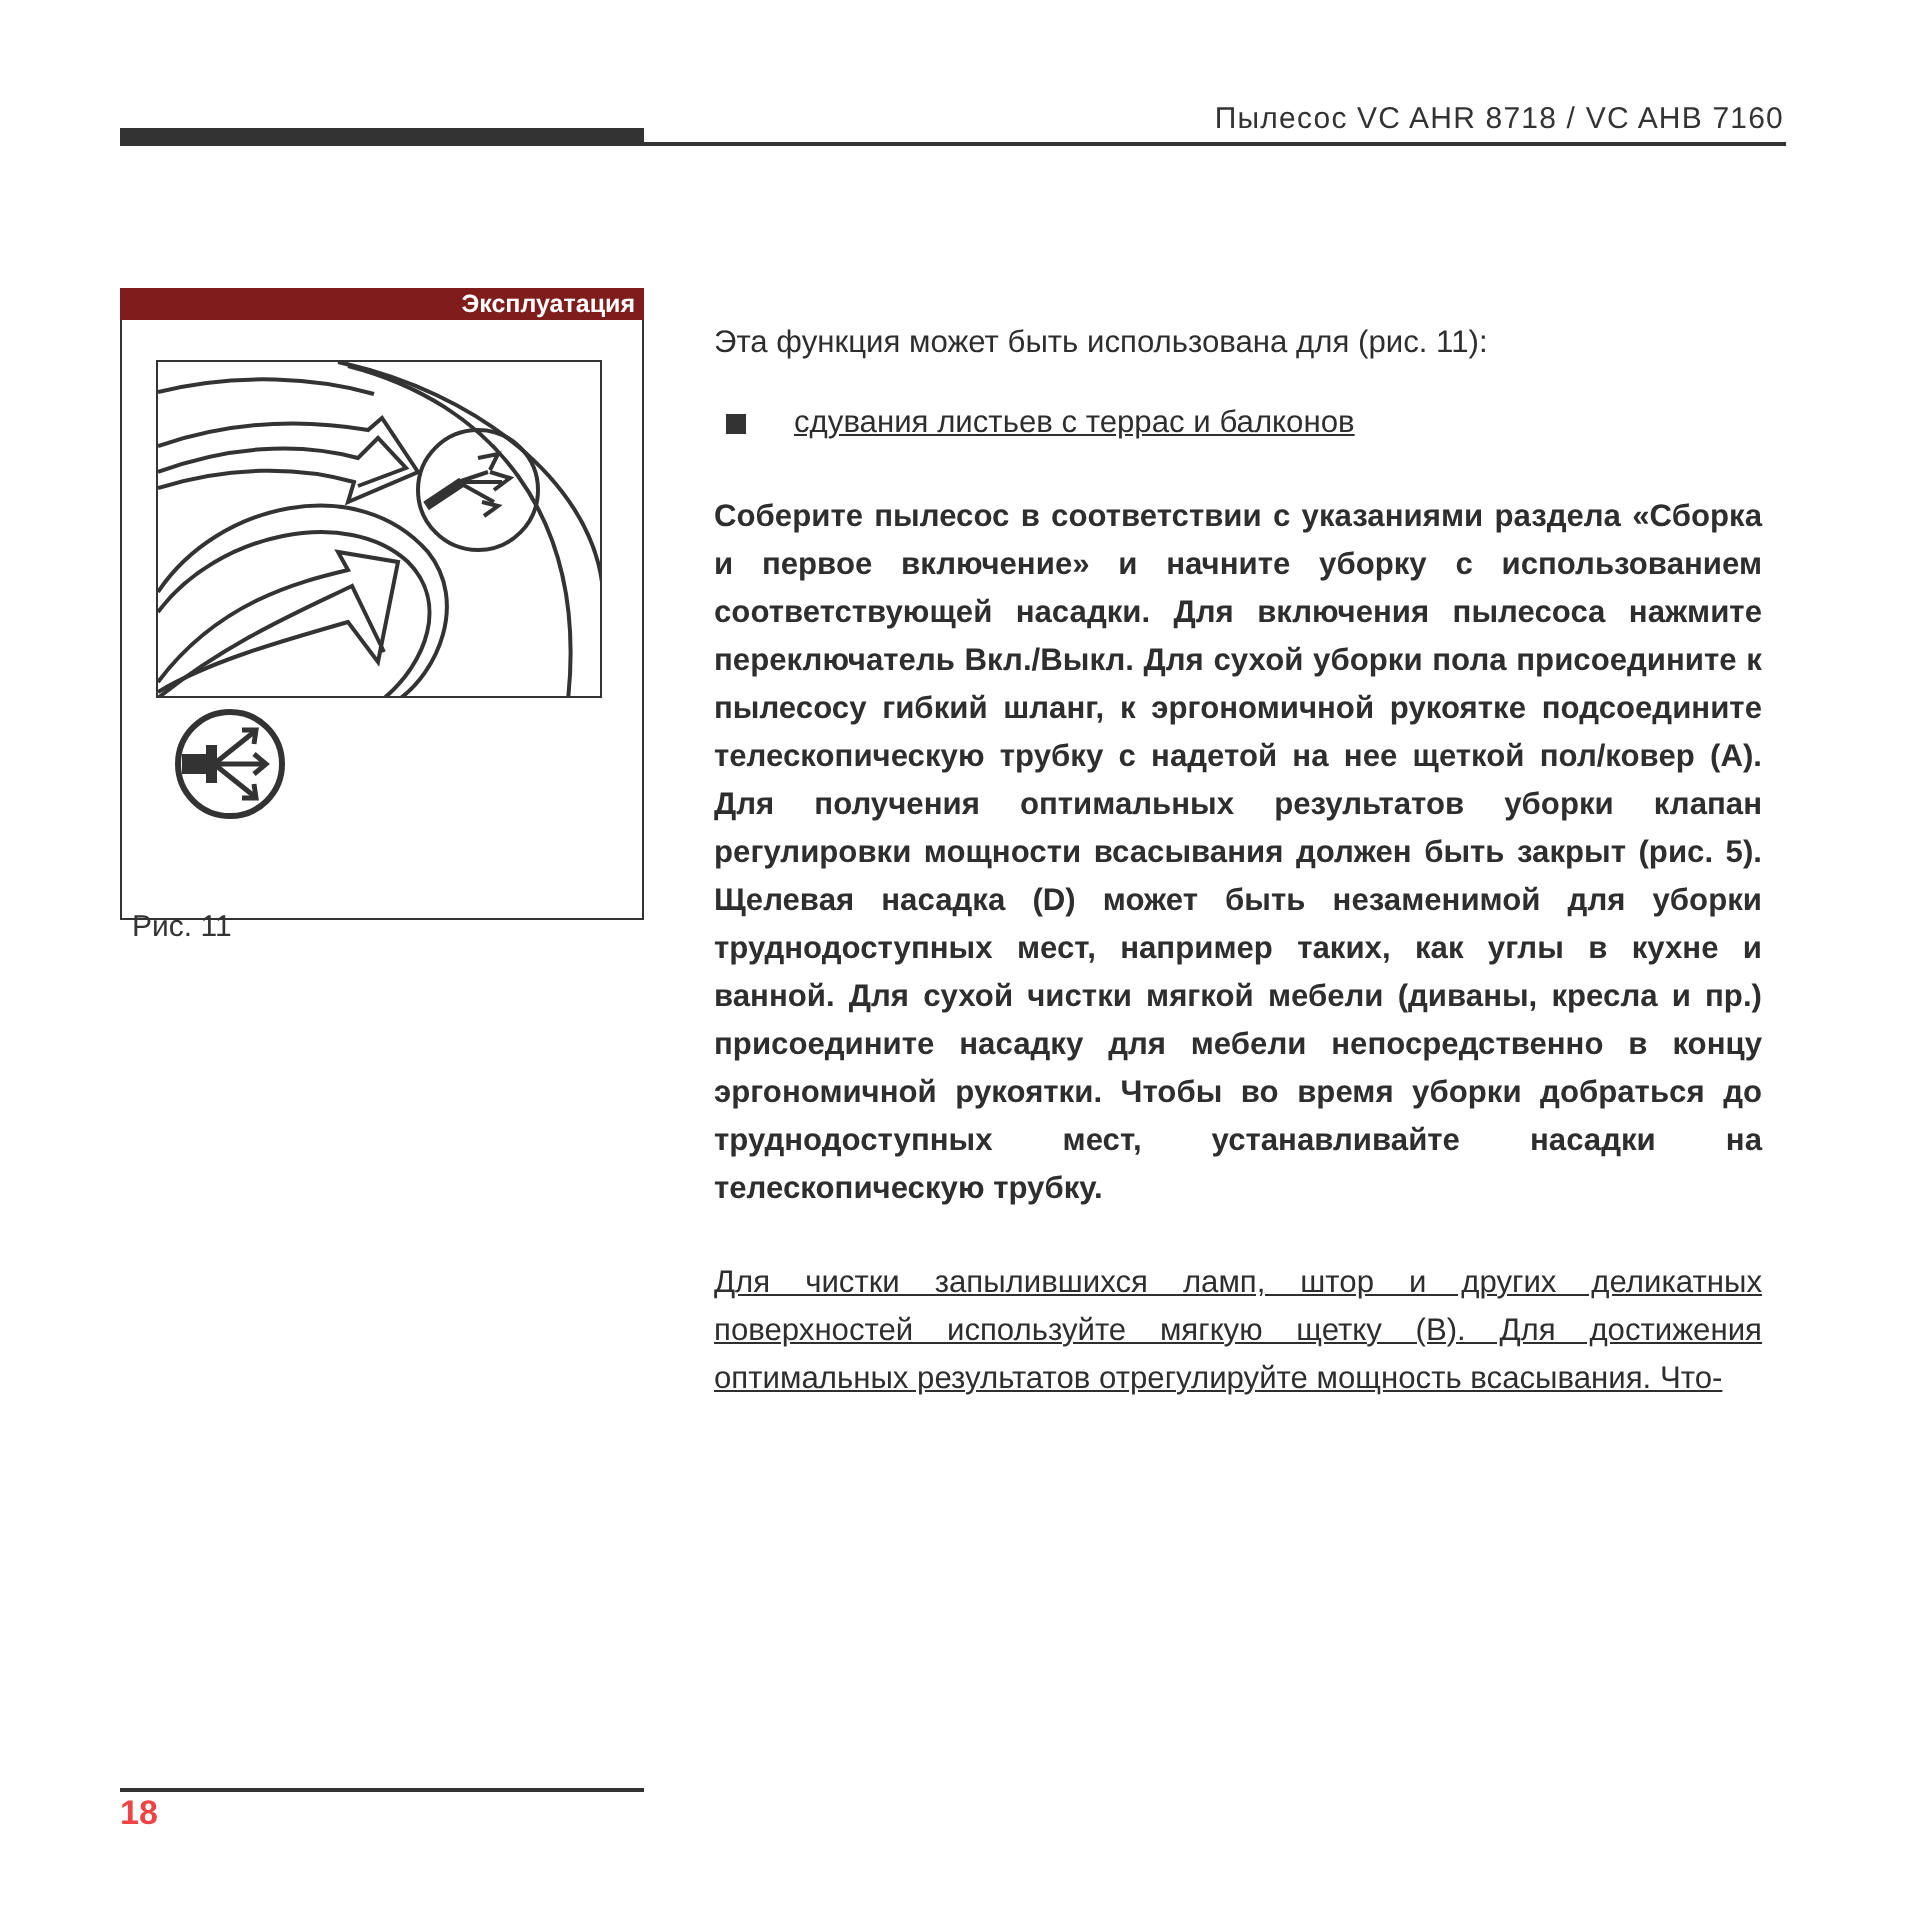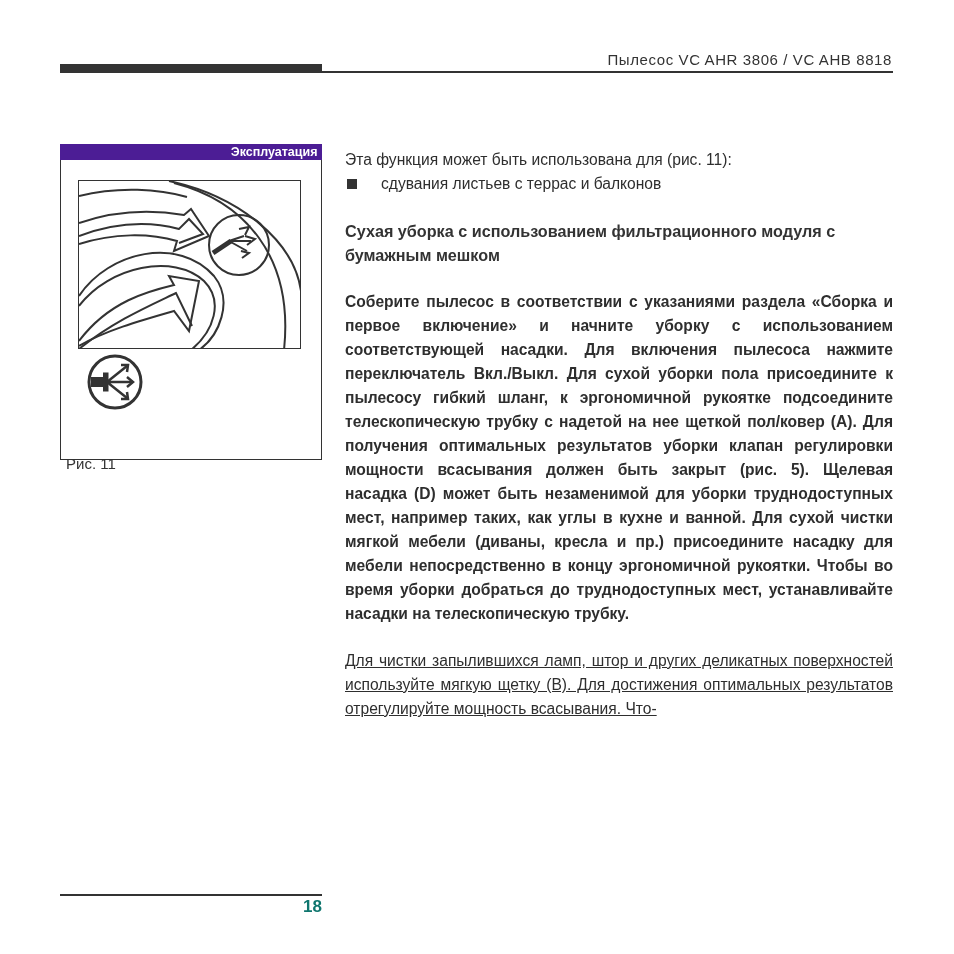--- a/index.html
+++ b/index.html
@@ -4,44 +4,44 @@
 <style>
   html, body { margin:0; padding:0; background:#ffffff; }
   body { width:954px; height:954px; position:relative; overflow:hidden;
          font-family:"Liberation Sans", "DejaVu Sans", sans-serif; color:#2e2e2e; }
   .header-title { position:absolute; right:62px; top:51px; font-size:15px; letter-spacing:0.6px; color:#333; }
   .header-bar { position:absolute; left:60px; top:64px; width:262px; height:9px; background:#333333; }
   .header-line { position:absolute; left:322px; top:71px; width:571px; height:2px; background:#333333; }
 
   .sidebar { position:absolute; left:60px; top:144px; width:262px; height:316px;
              border:1.5px solid #333; box-sizing:border-box; }
-  .sidebar-tab { position:absolute; left:-1.5px; top:-1.5px; width:262px; height:16px; background:#4c1d95;
+  .sidebar-tab { position:absolute; left:-1.5px; top:-1.5px; width:262px; height:16px; background:#7f1d1d;
                  color:#fff; font-weight:bold; font-size:12.5px; text-align:right; box-sizing:border-box;
                  padding-right:4px; line-height:16px; }
   .fig-frame { position:absolute; left:17px; top:35px; width:223px; height:169px; border:1.5px solid #333;
                box-sizing:border-box; overflow:hidden; }
   .fig-icon { position:absolute; left:24px; top:207px; width:60px; height:60px; }
   .fig-caption { position:absolute; left:5px; top:289px; font-size:15px; color:#333;margin-top:21px; }
 
   .content { position:absolute; left:345px; top:148px; width:548px; font-size:15.6px; line-height:24px; color:#2e2e2e; }
-  .content p { margin:0; text-align:justify; }
-  .bullets { margin:0; padding:0; list-style:none; }
+  .content p { margin:12px; text-align:justify; }
+  .bullets { margin:16px; padding:0; list-style:none;text-decoration:underline; }
   .bullets li { position:relative; padding-left:36px; text-align:left; }
   .bullets li .sq { position:absolute; left:2px; top:7px; width:10px; height:10px; background:#333; }
   .heading { margin-top:23px; font-weight:bold; font-size:16.2px; line-height:24px; color:#333; }
   .p1 { margin-top:23px !important;font-weight:bold; }
   .p2 { margin-top:23px !important;text-decoration:underline; }
 
   .footer-line { position:absolute; left:60px; top:894px; width:262px; height:1.5px; background:#333; }
-  .page-num { position:absolute; left:60px; width:262px; top:897px; text-align:right; font-weight:bold; font-size:17px; color:#0f766e; }
+  .page-num { position:absolute; left:60px; width:262px; top:897px; font-weight:bold; font-size:17px; color:#ef4444; }
 </style>
 </head>
 <body>
 
-<div class="header-title">Пылесос  VC AHR 3806 / VC AHB 8818</div>
+<div class="header-title">Пылесос  VC AHR 8718 / VC AHB 7160</div>
 <div class="header-bar"></div>
 <div class="header-line"></div>
 
 <div class="sidebar">
   <div class="sidebar-tab">Эксплуатация</div>
 
   <div class="fig-frame">
     <svg width="223" height="169" viewBox="0 0 223 169" fill="none" stroke="#333" stroke-width="2">
 
       <path d="M90 0 C160 15 215 60 222 110"></path>
@@ -73,19 +73,18 @@
   </svg>
 
   <div class="fig-caption">Рис. 11</div>
 </div>
 
 <div class="content">
   <p>Эта функция может быть использована для (рис. 11):</p>
   <ul class="bullets">
     <li><span class="sq"></span><span>сдувания листьев с террас и балконов</span></li>
   </ul>
-  <div class="heading">Сухая уборка с использованием фильтрационного модуля с бумажным мешком</div>
   <p class="p1">Соберите пылесос в соответствии с указаниями раздела «Сборка и первое включение» и начните уборку с использованием соответствующей насадки. Для включения пылесоса нажмите переключатель Вкл./Выкл. Для сухой уборки пола присоедините к пылесосу гибкий шланг, к эргономичной рукоятке подсоедините телескопическую трубку с надетой на нее щеткой пол/ковер (A). Для получения оптимальных результатов уборки клапан регулировки мощности всасывания должен быть закрыт (рис. 5). Щелевая насадка (D) может быть незаменимой для уборки труднодоступных мест, например таких, как углы в кухне и ванной. Для сухой чистки мягкой мебели (диваны, кресла и пр.) присоедините насадку для мебели непосредственно в концу эргономичной рукоятки. Чтобы во время уборки добраться до труднодоступных мест, устанавливайте насадки на телескопическую трубку.</p>
   <p class="p2">Для чистки запылившихся ламп, штор и других деликатных поверхностей используйте мягкую щетку (B). Для достижения оптимальных результатов отрегулируйте мощность всасывания. Что-</p>
 </div>
 
 <div class="footer-line"></div>
 <div class="page-num">18</div>
 
 </body></html>

